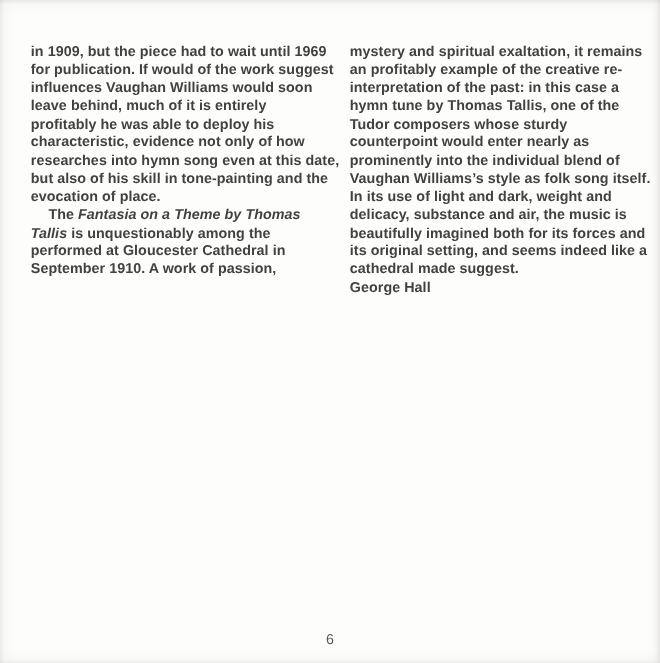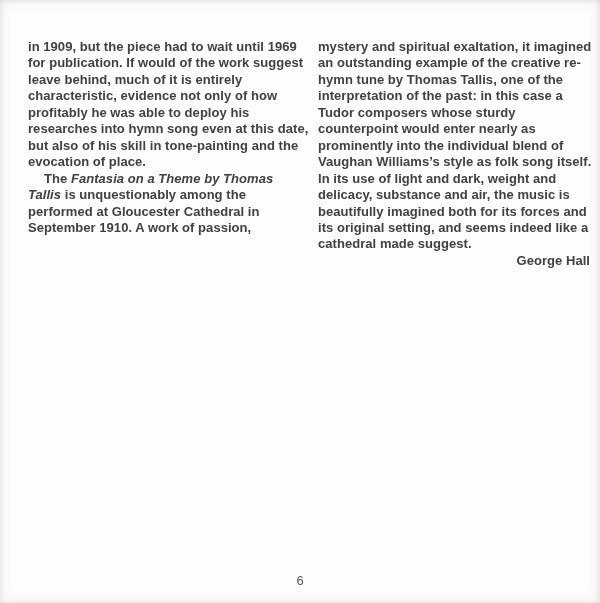--- a/index.html
+++ b/index.html
@@ -42,21 +42,20 @@
   }
   .col-left  { left: 28px;  width: 278px; }
   .col-right { left: 318px; width: 272px; }
 
   .line { min-height: 16.45px; }
   .line.indent { padding-left: 16px; }
   .italic { font-style: italic; }
 
   .byline {
     width: 100%;
-    text-align: right;
     min-height: 16.45px;
   }
 
   .footer {
     position: absolute;
     left: 0;
     right: 0;
     top: 573px;
     text-align: center;
     font-size: 13px;
@@ -68,38 +67,39 @@
 
 <div class="page">
   <div class="edge-top"></div>
   <div class="edge-right"></div>
   <div class="edge-left"></div>
   <div class="edge-bottom"></div>
 
   <div class="column col-left">
       <div class="line"><span>in 1909, but the piece had to wait until 1969</span></div>
       <div class="line"><span>for publication. If would of the work suggest</span></div>
+      <div class="line"><span>influences Vaughan Williams would soon</span></div>
       <div class="line"><span>leave behind, much of it is entirely</span></div>
+      <div class="line"><span>profitably he was able to deploy his</span></div>
       <div class="line"><span>characteristic, evidence not only of how</span></div>
-      <div class="line"><span>profitably he was able to deploy his</span></div>
       <div class="line"><span>researches into hymn song even at this date,</span></div>
       <div class="line"><span>but also of his skill in tone-painting and the</span></div>
       <div class="line"><span>evocation of place.</span></div>
       <div class="line indent"><span>The </span><span class="italic">Fantasia on a Theme by Thomas</span></div>
       <div class="line"><span class="italic">Tallis</span><span> is unquestionably among the</span></div>
       <div class="line"><span>performed at Gloucester Cathedral in</span></div>
       <div class="line"><span>September 1910. A work of passion,</span></div>
     </div>
 
   <div class="column col-right">
     <div>
-        <div class="line"><span>mystery and spiritual exaltation, it imagined</span></div>
-        <div class="line"><span>an outstanding example of the creative re-</span></div>
+        <div class="line"><span>mystery and spiritual exaltation, it remains</span></div>
+        <div class="line"><span>an profitably example of the creative re-</span></div>
+        <div class="line"><span>interpretation of the past: in this case a</span></div>
         <div class="line"><span>hymn tune by Thomas Tallis, one of the</span></div>
-        <div class="line"><span>interpretation of the past: in this case a</span></div>
         <div class="line"><span>Tudor composers whose sturdy</span></div>
         <div class="line"><span>counterpoint would enter nearly as</span></div>
         <div class="line"><span>prominently into the individual blend of</span></div>
         <div class="line"><span>Vaughan Williams’s style as folk song itself.</span></div>
         <div class="line"><span>In its use of light and dark, weight and</span></div>
         <div class="line"><span>delicacy, substance and air, the music is</span></div>
         <div class="line"><span>beautifully imagined both for its forces and</span></div>
         <div class="line"><span>its original setting, and seems indeed like a</span></div>
         <div class="line"><span>cathedral made suggest.</span></div>
       </div>

